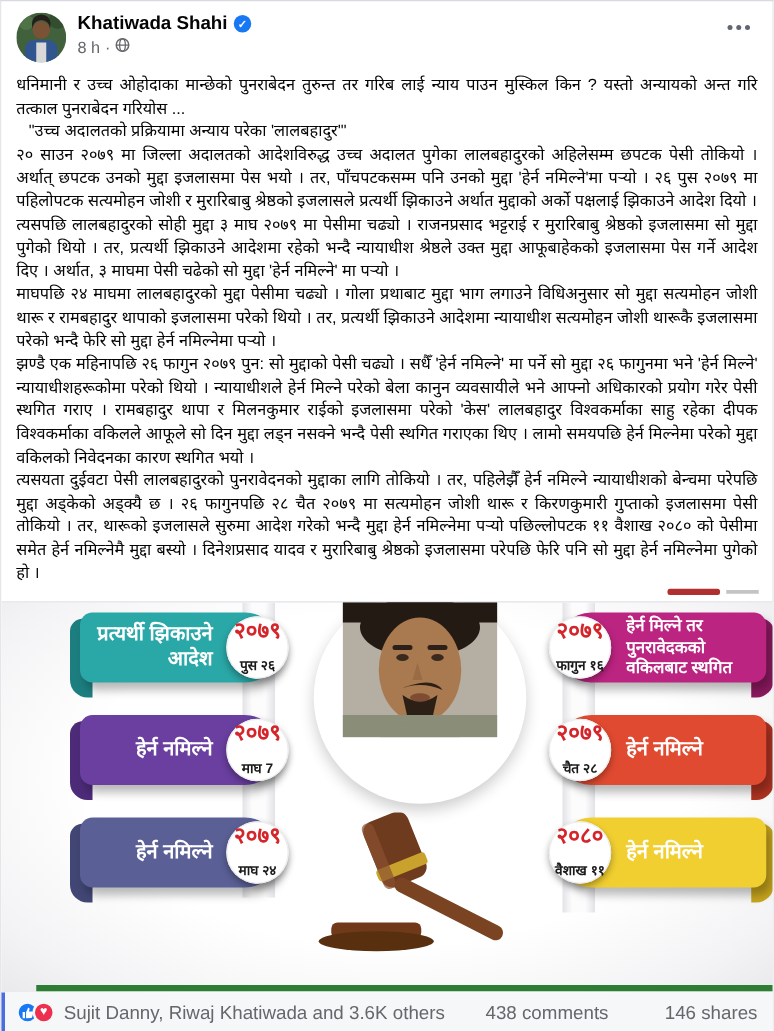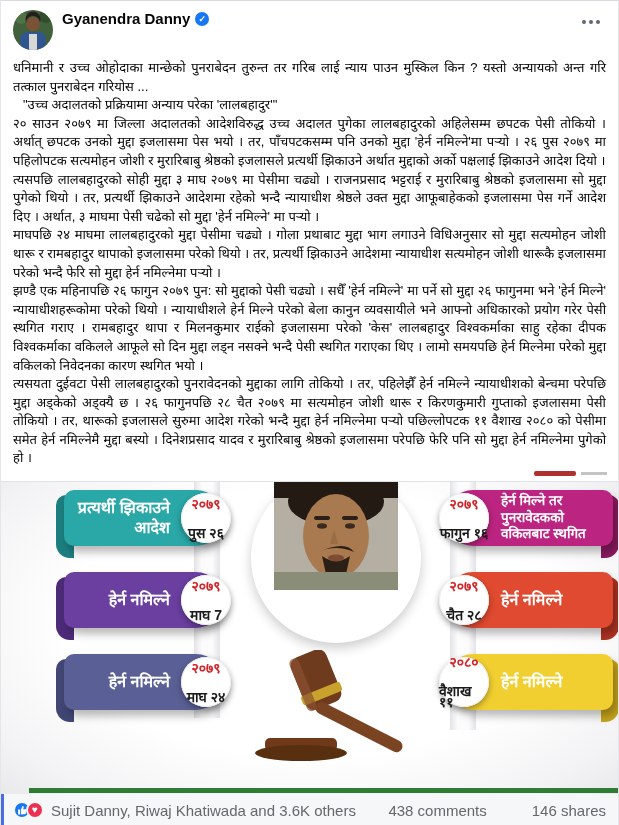--- a/index.html
+++ b/index.html
@@ -69,22 +69,22 @@
                justify-content:flex-start; text-align:left; padding:0 10px 0 56px; }
   .banner-label { color:#fff; font-weight:bold; font-size:16px; line-height:1.22; }
   .banner-label.two-line { font-size:13.5px; }
 
   .date-circle { position:absolute; top:3px; width:50px; height:50px; border-radius:50%;
                  background:#fff; z-index:4; display:flex; flex-direction:column;
                  align-items:center; justify-content:center;
                  box-shadow: 0 3px 6px rgba(0,0,0,.35), inset 0 0 0 1px #ececec; }
   .bl .date-circle { left:125px; }
   .br .date-circle { left:0; }
-  .dc-year { font-size:14px; font-weight:bold; line-height:13px; }
-  .dc-day  { font-size:14px;  font-weight:bold; color:#1a1a1a; line-height:11px; margin-top:17px; }
+  .dc-year { font-size:18px; font-weight:bold; line-height:13px; }
+  .dc-day  { font-size:11px;  font-weight:bold; color:#1a1a1a; line-height:11px; margin-top:17px; }
 
   .portrait-circle { position:absolute; left:250px; top:-9px; width:170px; height:170px;
                      border-radius:50%; background:#fff; z-index:2;
                      box-shadow: 0 5px 12px rgba(0,0,0,.2); }
   .photo { position:absolute; left:273px; top:-10px; width:124px; height:118px; z-index:2; overflow:hidden; }
   .caption { position:absolute; left:250px; top:108px; width:170px; text-align:center; z-index:3; }
   .cap1 { font-size:14px; font-weight:bold; color:#111; line-height:18px; }
   .cap2 { font-size:20px; font-weight:bold; line-height:24px; }
 
   .gavel { position:absolute; left:252px; top:168px; z-index:2; }
@@ -118,22 +118,33 @@
         <circle cx="8" cy="8" r="6" fill="#557a4b" opacity=".7"></circle>
         <circle cx="33" cy="6" r="7" fill="#2f4a2c" opacity=".8"></circle>
         <circle cx="20" cy="14" r="7" fill="#7a5336"></circle>
         <path d="M13 13a7 7 0 0 1 14 0l.5-4a7.5 7.5 0 0 0-15 0z" fill="#23201c"></path>
         <rect x="7" y="22" width="26" height="18" rx="7" fill="#31568f"></rect>
         <rect x="16" y="24" width="8" height="16" fill="#d8d8d8"></rect>
       </svg>
     </div>
     <div class="header-info">
       <div class="name-row">
-        <span class="profile-name">Gyanendra Danny</span>
+        <span class="profile-name">Khatiwada Shahi</span>
         <span class="verified" style="background-color: rgb(24, 119, 242);">✓</span>
+      </div>
+      <div class="meta-row">
+        <span>8 h</span>
+        <span>·</span>
+        <span class="globe">
+          <svg width="12" height="12" viewBox="0 0 12 12">
+            <circle cx="6" cy="6" r="5" fill="none" stroke="#65676b" stroke-width="1.2"></circle>
+            <ellipse cx="6" cy="6" rx="2.3" ry="5" fill="none" stroke="#65676b" stroke-width="1"></ellipse>
+            <line x1="1" y1="6" x2="11" y2="6" stroke="#65676b" stroke-width="1"></line>
+          </svg>
+        </span>
       </div>
     </div>
     <div class="more-btn">
       <i></i>
         <i></i>
         <i></i>
     </div>
   </div>
 
   <div class="post-text">

